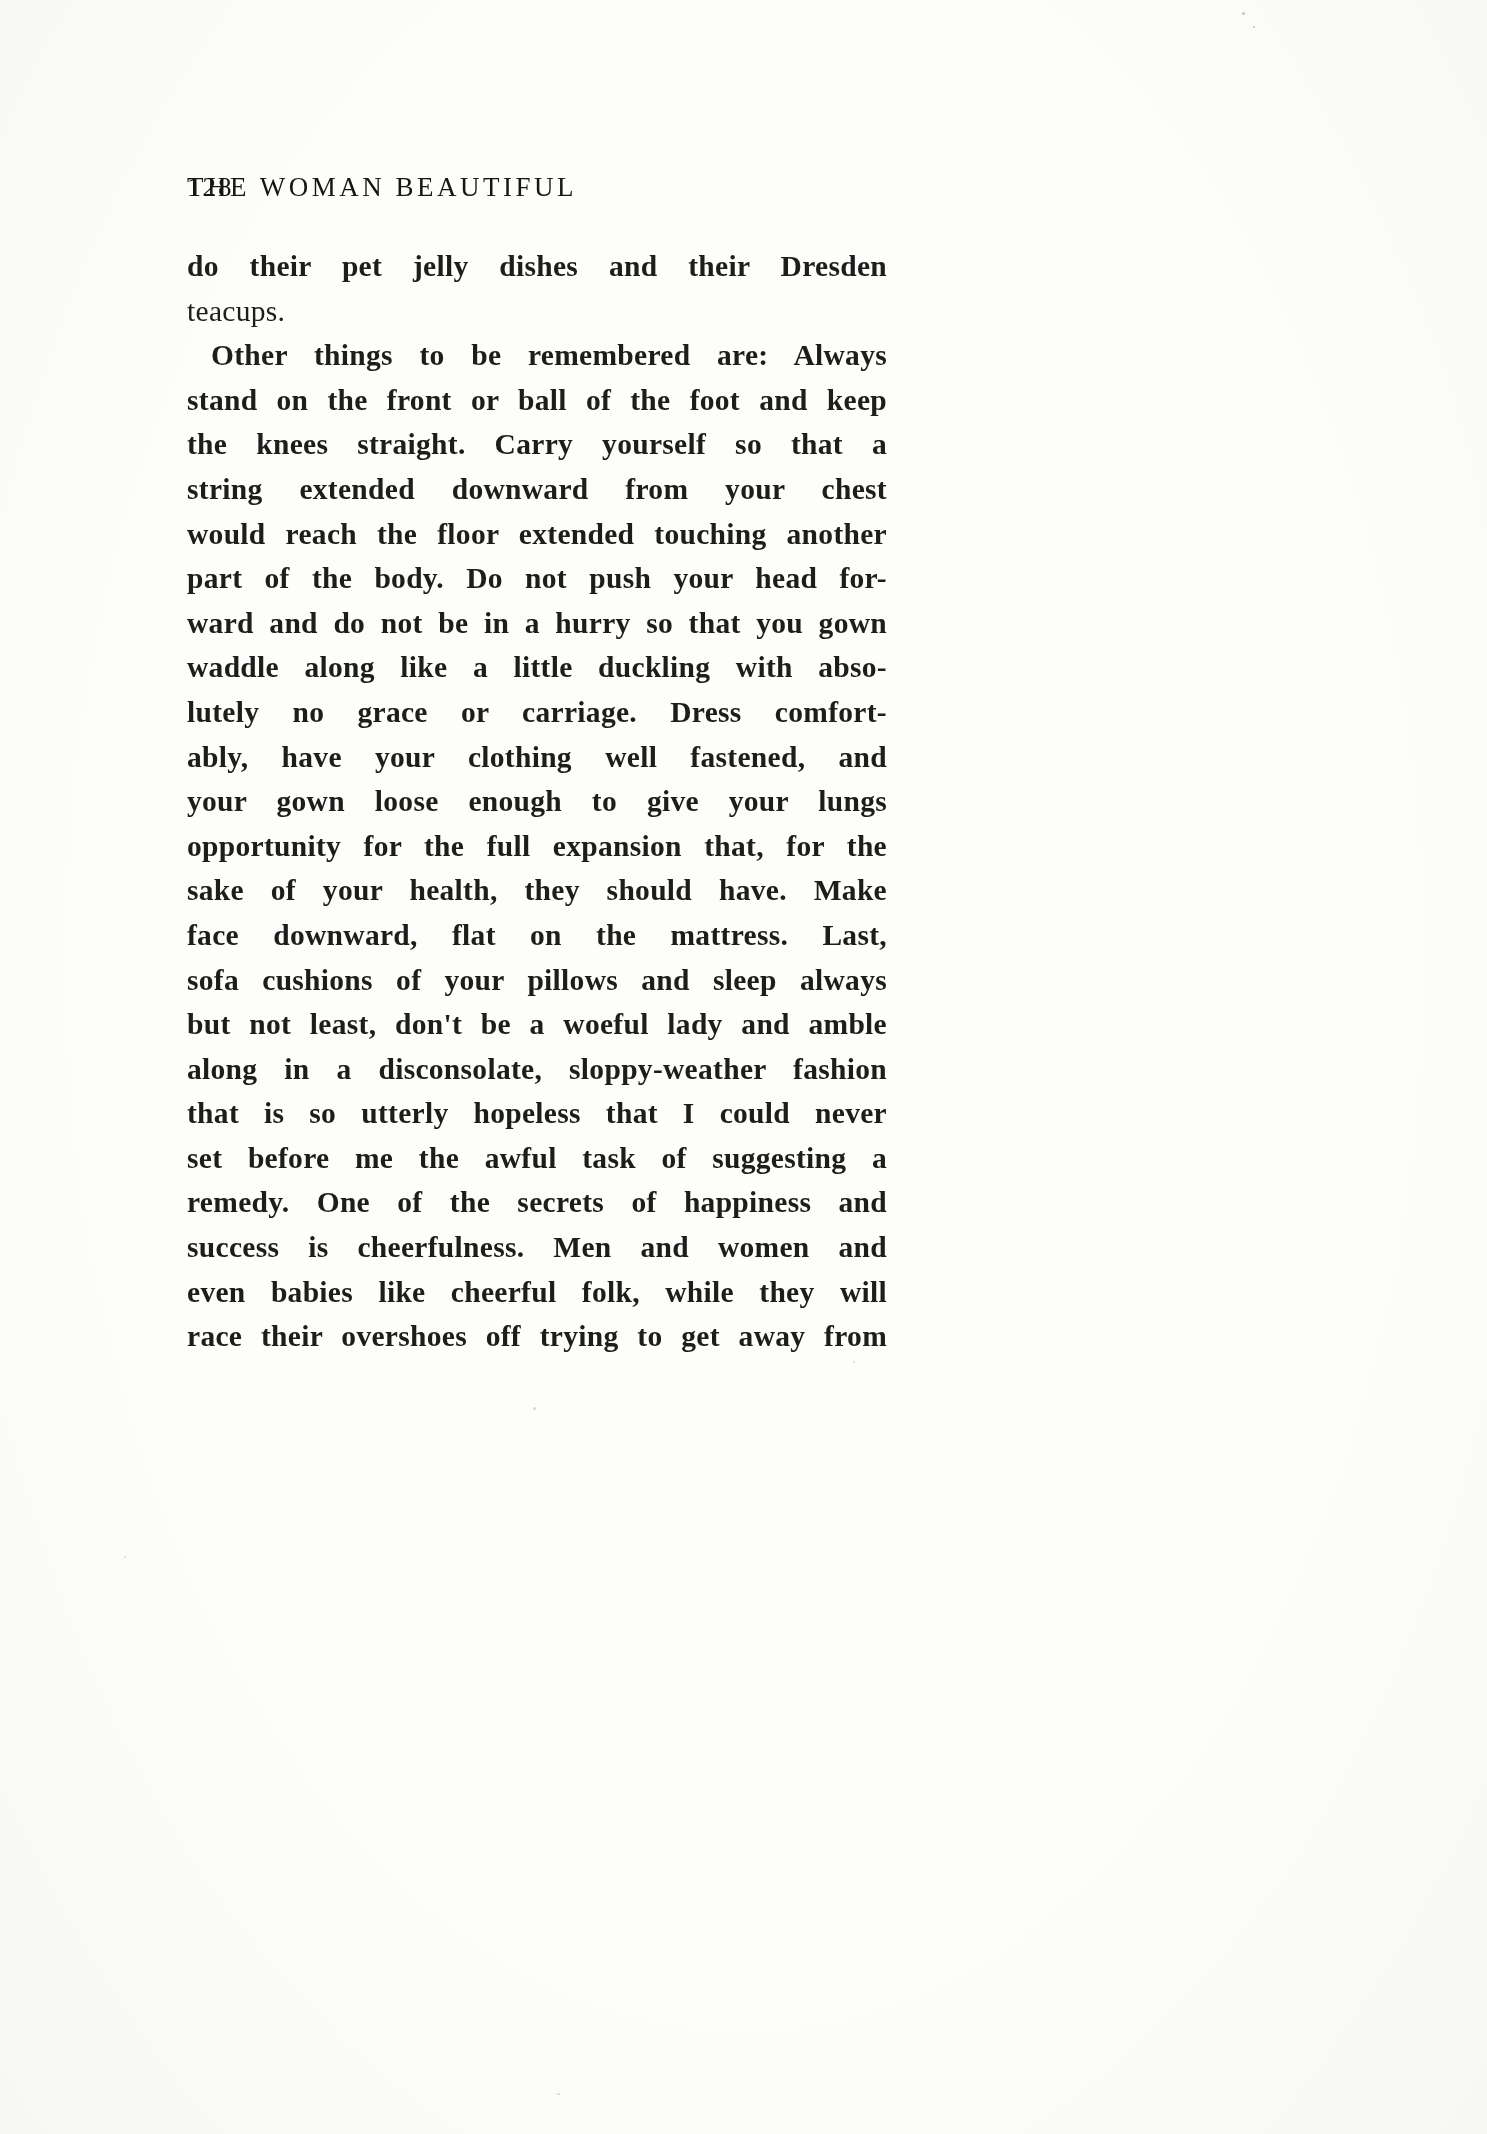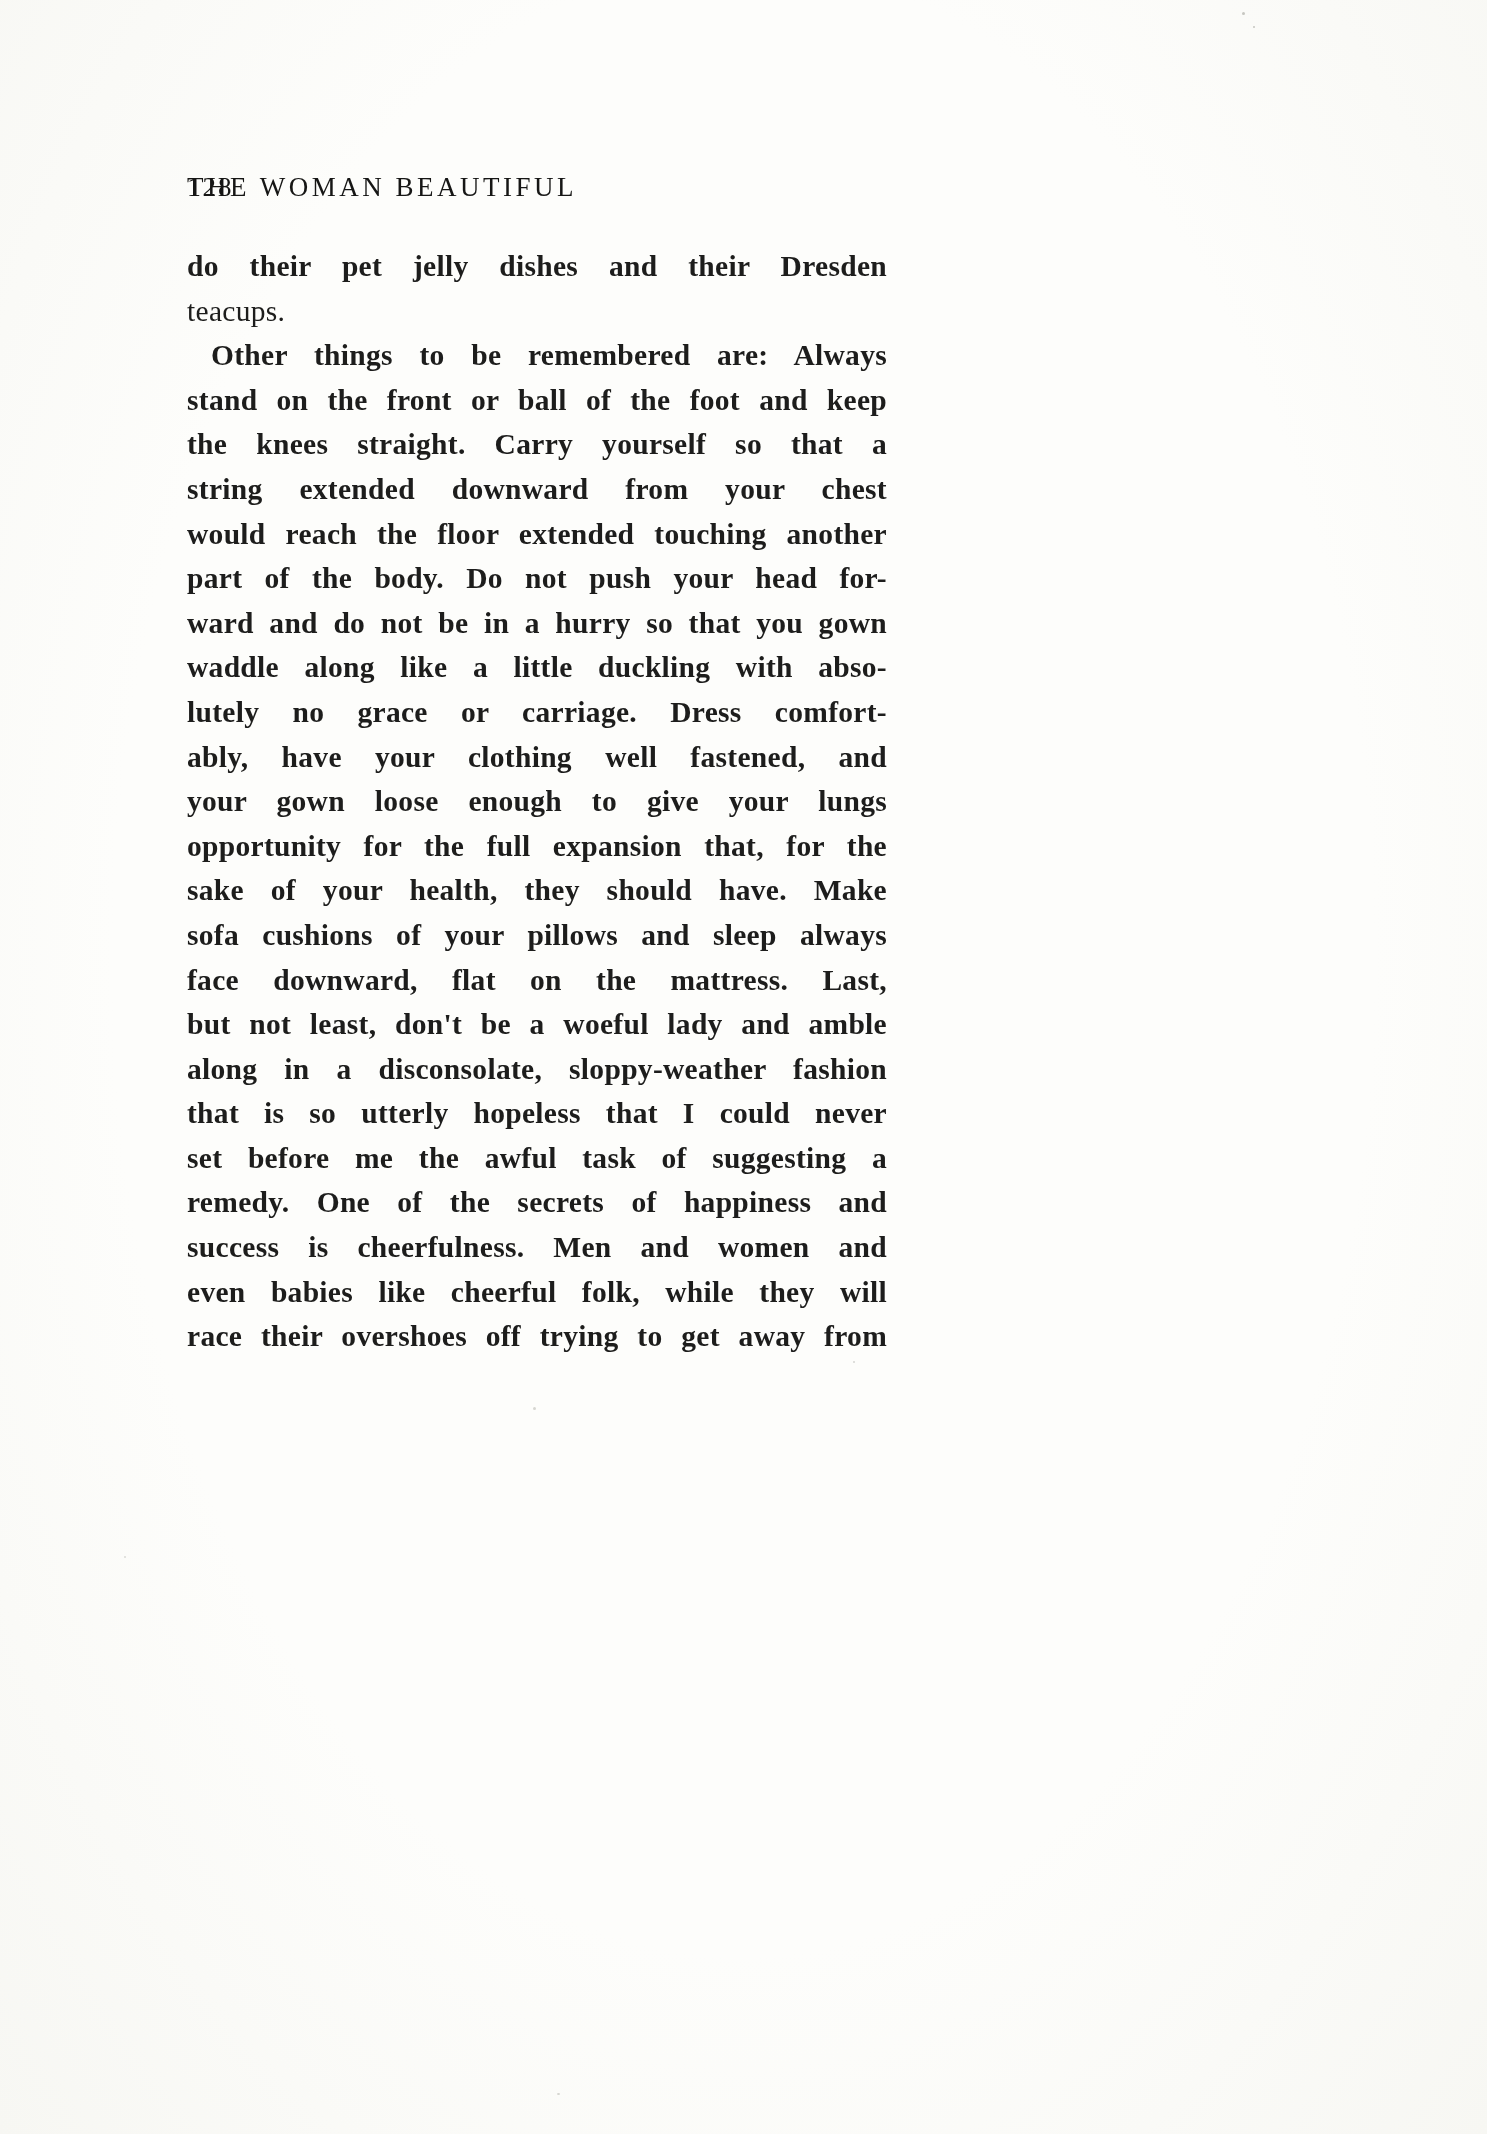--- a/index.html
+++ b/index.html
@@ -98,22 +98,22 @@
         <div class="line justify">string extended downward from your chest</div>
         <div class="line justify">would reach the floor extended touching another</div>
         <div class="line justify">part of the body.  Do not push your head for-</div>
         <div class="line justify">ward and do not be in a hurry so that you gown</div>
         <div class="line justify">waddle along like a little duckling with abso-</div>
         <div class="line justify">lutely no grace or carriage.  Dress comfort-</div>
         <div class="line justify">ably, have your clothing well fastened, and</div>
         <div class="line justify">your gown loose enough to give your lungs</div>
         <div class="line justify">opportunity for the full expansion that, for the</div>
         <div class="line justify">sake of your health, they should have.  Make</div>
+        <div class="line justify">face downward, flat on the mattress.  Last,</div>
         <div class="line justify">sofa cushions of your pillows and sleep always</div>
-        <div class="line justify">face downward, flat on the mattress.  Last,</div>
         <div class="line justify">but not least, don't be a woeful lady and amble</div>
         <div class="line justify">along in a disconsolate, sloppy-weather fashion</div>
         <div class="line justify">that is so utterly hopeless that I could never</div>
         <div class="line justify">set before me the awful task of suggesting a</div>
         <div class="line justify">remedy.  One of the secrets of happiness and</div>
         <div class="line justify">success is cheerfulness.  Men and women and</div>
         <div class="line justify">even babies like cheerful folk, while they will</div>
         <div class="line justify">race their overshoes off trying to get away from</div>
       </div>
   </div>

